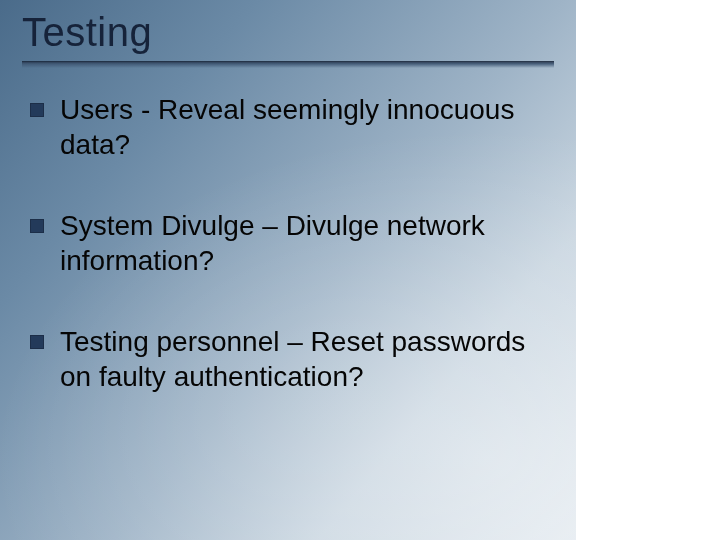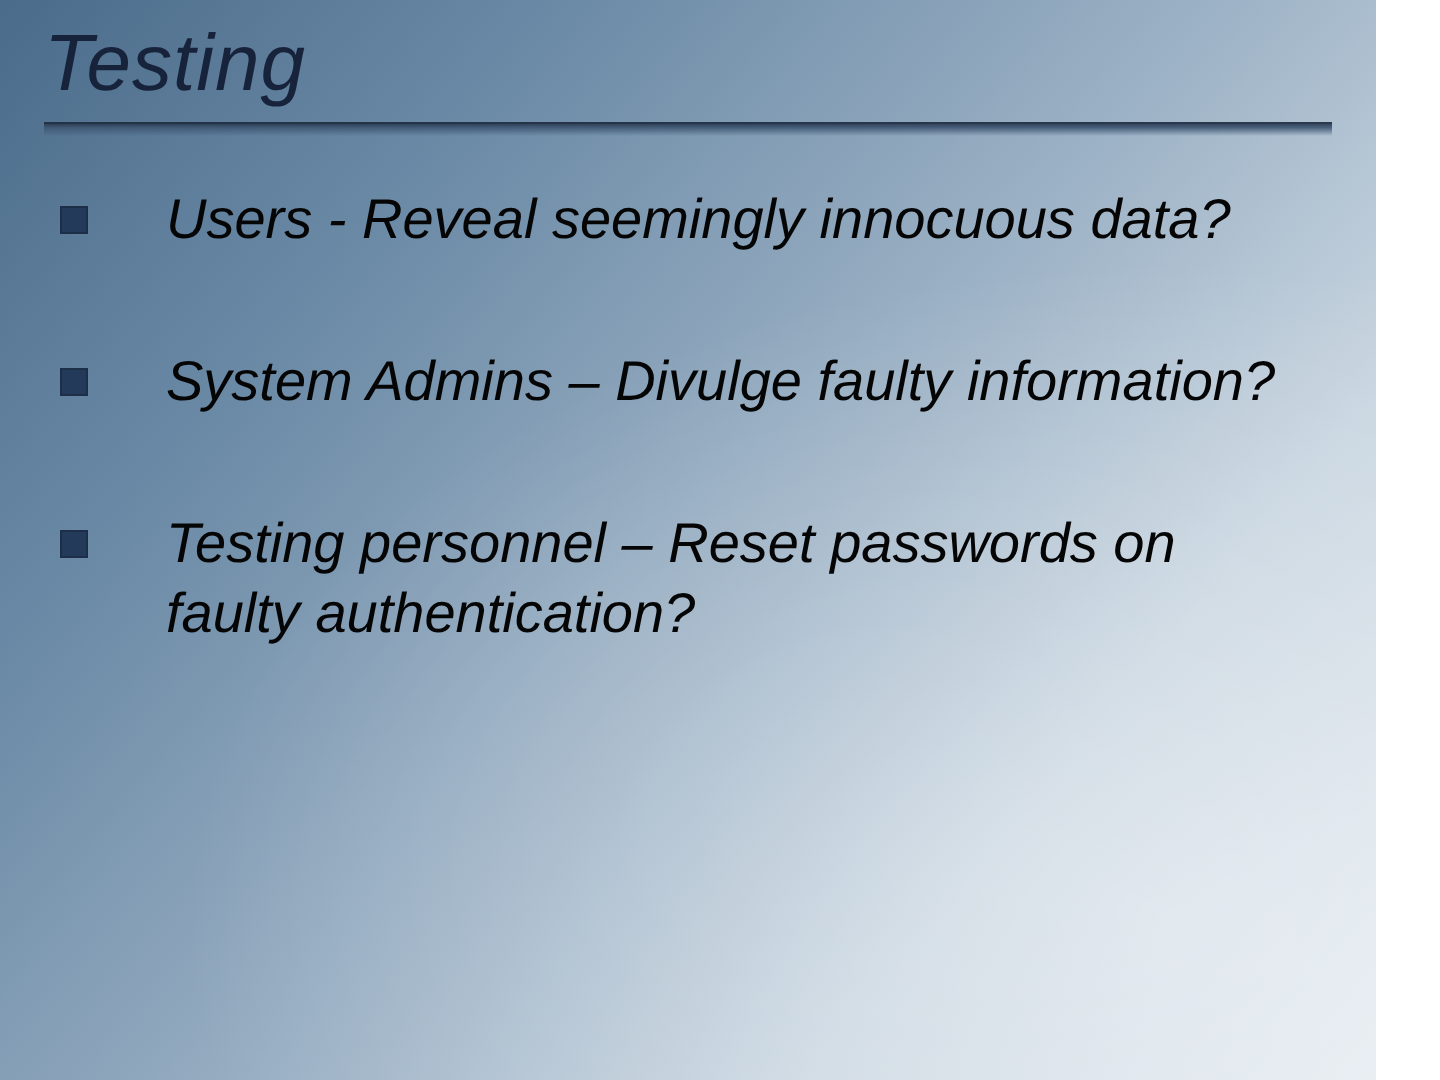--- a/index.html
+++ b/index.html
@@ -5,27 +5,26 @@
   html, body {
     margin: 0;
     padding: 0;
     width: 720px;
     height: 540px;
     overflow: hidden;
     font-family: Verdana, Tahoma, Arial, sans-serif;
   }
   .slide {
     position: relative;
-    width: 688px;
+    width: 576px;
     height: 540px;
     background:
       radial-gradient(ellipse 900px 600px at 85% 85%, rgba(255,255,255,0.35) 0%, rgba(255,255,255,0.0) 55%),
       linear-gradient(130deg, #4a6b8a 0%, #6b8aa6 25%, #9fb4c7 55%, #c8d5e0 75%, #e2e9ef 100%);
     box-sizing: border-box;
-    font-style: italic;
   }
   .title-wrap {
     position: absolute;
     top: 10px;
     left: 22px;
     right: 22px;
   }
   .title {
     font-size: 40px;
     color: #16233a;
@@ -56,21 +55,20 @@
     height: 14px;
     background: #233a5a;
     margin-top: 11px;
     margin-right: 16px;
     box-shadow: inset 0 0 0 1px rgba(0,0,0,0.2);
   }
   .bullet-text {
     font-size: 28px;
     line-height: 1.25;
     color: #050505;
-    margin-left: 23px;
   }
 </style>
 </head>
 <body>
 
 <div class="slide">
 
   <div class="title-wrap">
     <div class="title">Testing</div>
     <div class="hr-shadow"></div>
@@ -78,21 +76,21 @@
 
   <div class="content">
 
     <div class="bullet-item">
       <div class="bullet-box"></div>
       <div class="bullet-text">Users - Reveal seemingly innocuous data?</div>
     </div>
 
     <div class="bullet-item">
       <div class="bullet-box"></div>
-      <div class="bullet-text">System Admins – Divulge faulty information?</div>
+      <div class="bullet-text">System Divulge – Divulge network information?</div>
     </div>
 
     <div class="bullet-item">
       <div class="bullet-box"></div>
       <div class="bullet-text">Testing personnel – Reset passwords on faulty authentication?</div>
     </div>
 
   </div>
 
 </div>

